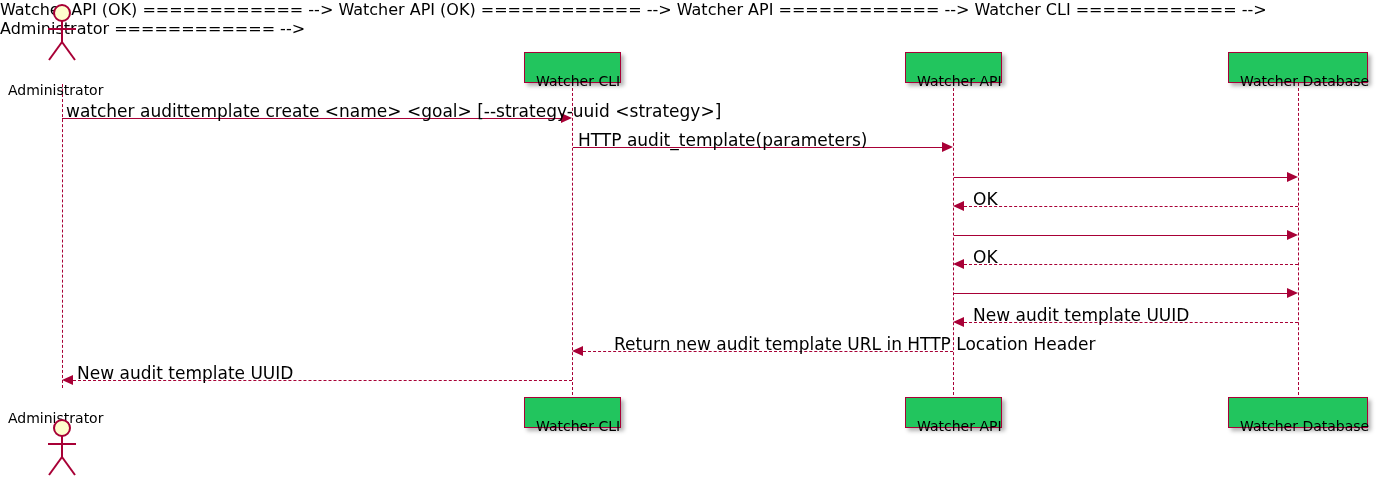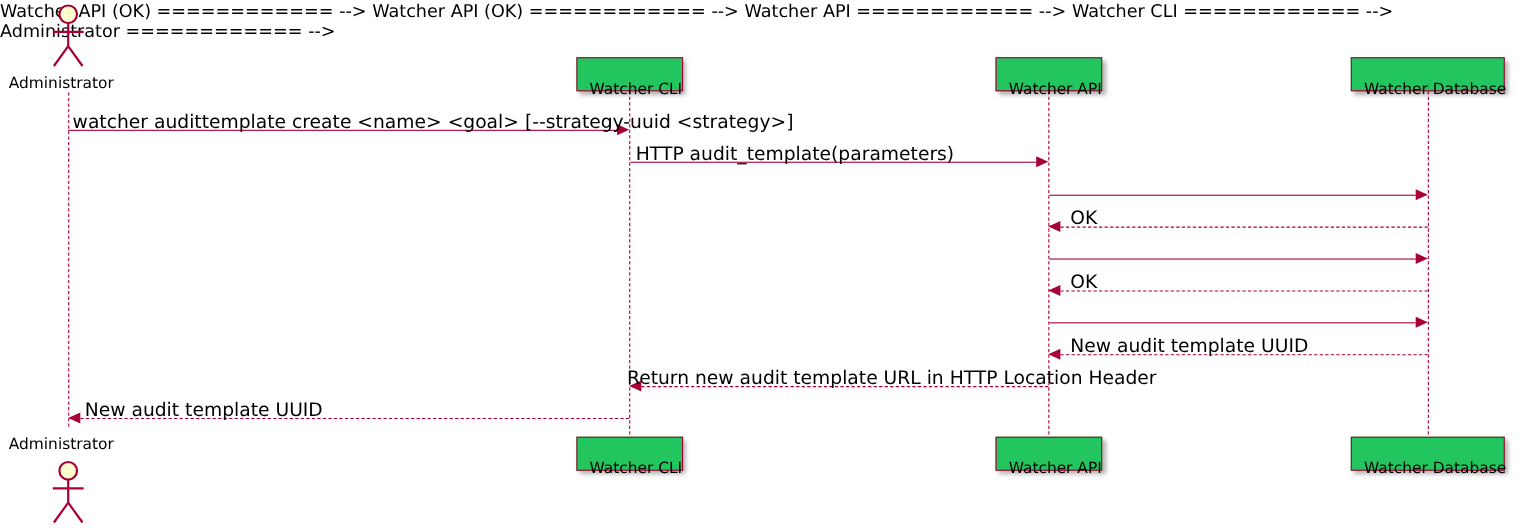--- a/index.html
+++ b/index.html
@@ -49,20 +49,21 @@
   .actor {
     position: absolute;
     z-index: 5;
   }
   .actor-label {
     position: absolute;
     font-size: 14px;
     color: #000000;
     white-space: nowrap;
     z-index: 5;
+    margin-top: 14px;
   }
 
   
   .msg {
     position: absolute;
     height: 0;
     z-index: 3;
   }
   .msg.solid {
     border-top: 1.5px solid #A80036;
@@ -156,21 +157,21 @@
   <div class="arrowhead right" style="left:1287px; top:288px;"></div>
 
    Watcher API ============ --&gt;
   <div class="msg dashed" style="left:964px; top:322px; width:334px;"></div>
   <div class="arrowhead left" style="left:953px; top:317px;"></div>
   <div class="msg-label" style="left:973px; top:305px;">New audit template UUID</div>
 
    Watcher CLI ============ --&gt;
   <div class="msg dashed" style="left:583px; top:351px; width:370px;"></div>
   <div class="arrowhead left" style="left:572px; top:346px;"></div>
-  <div class="msg-label" style="left:570px; top:334px;">Return new audit template URL in HTTP Location Header</div>
+  <div class="msg-label" style="left:614px; top:334px;">Return new audit template URL in HTTP Location Header</div>
 
    Administrator ============ --&gt;
   <div class="msg dashed" style="left:73px; top:380px; width:499px;"></div>
   <div class="arrowhead left" style="left:62px; top:375px;"></div>
   <div class="msg-label" style="left:77px; top:363px;">New audit template UUID</div>
 
   
   <div class="actor-label" style="left:8px; top:396px;">Administrator</div>
   <svg class="actor" style="left:40px; top:417px;" width="45" height="62" viewBox="0 0 45 62">
     <g transform="translate(3,2)">

